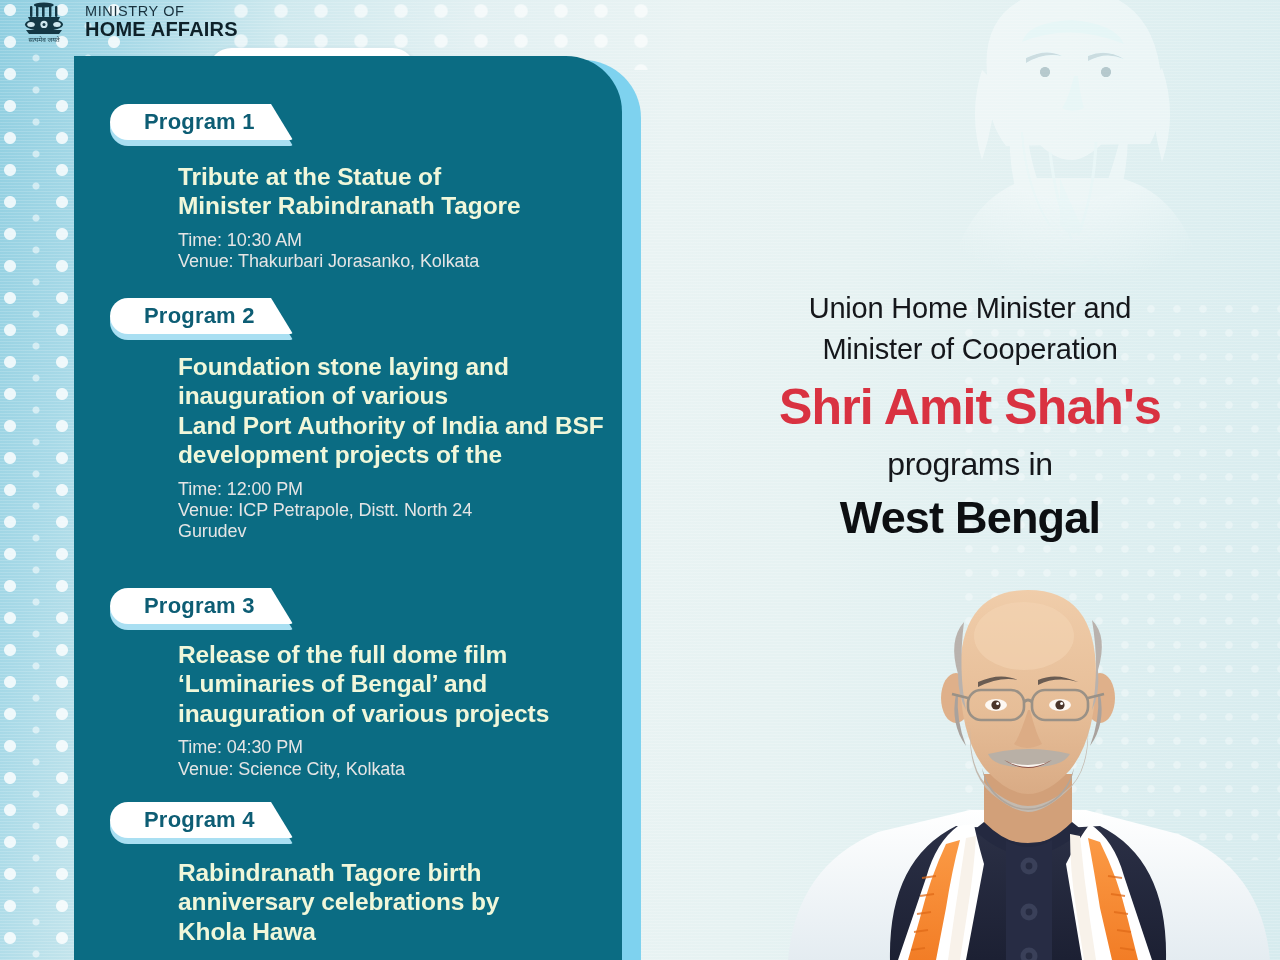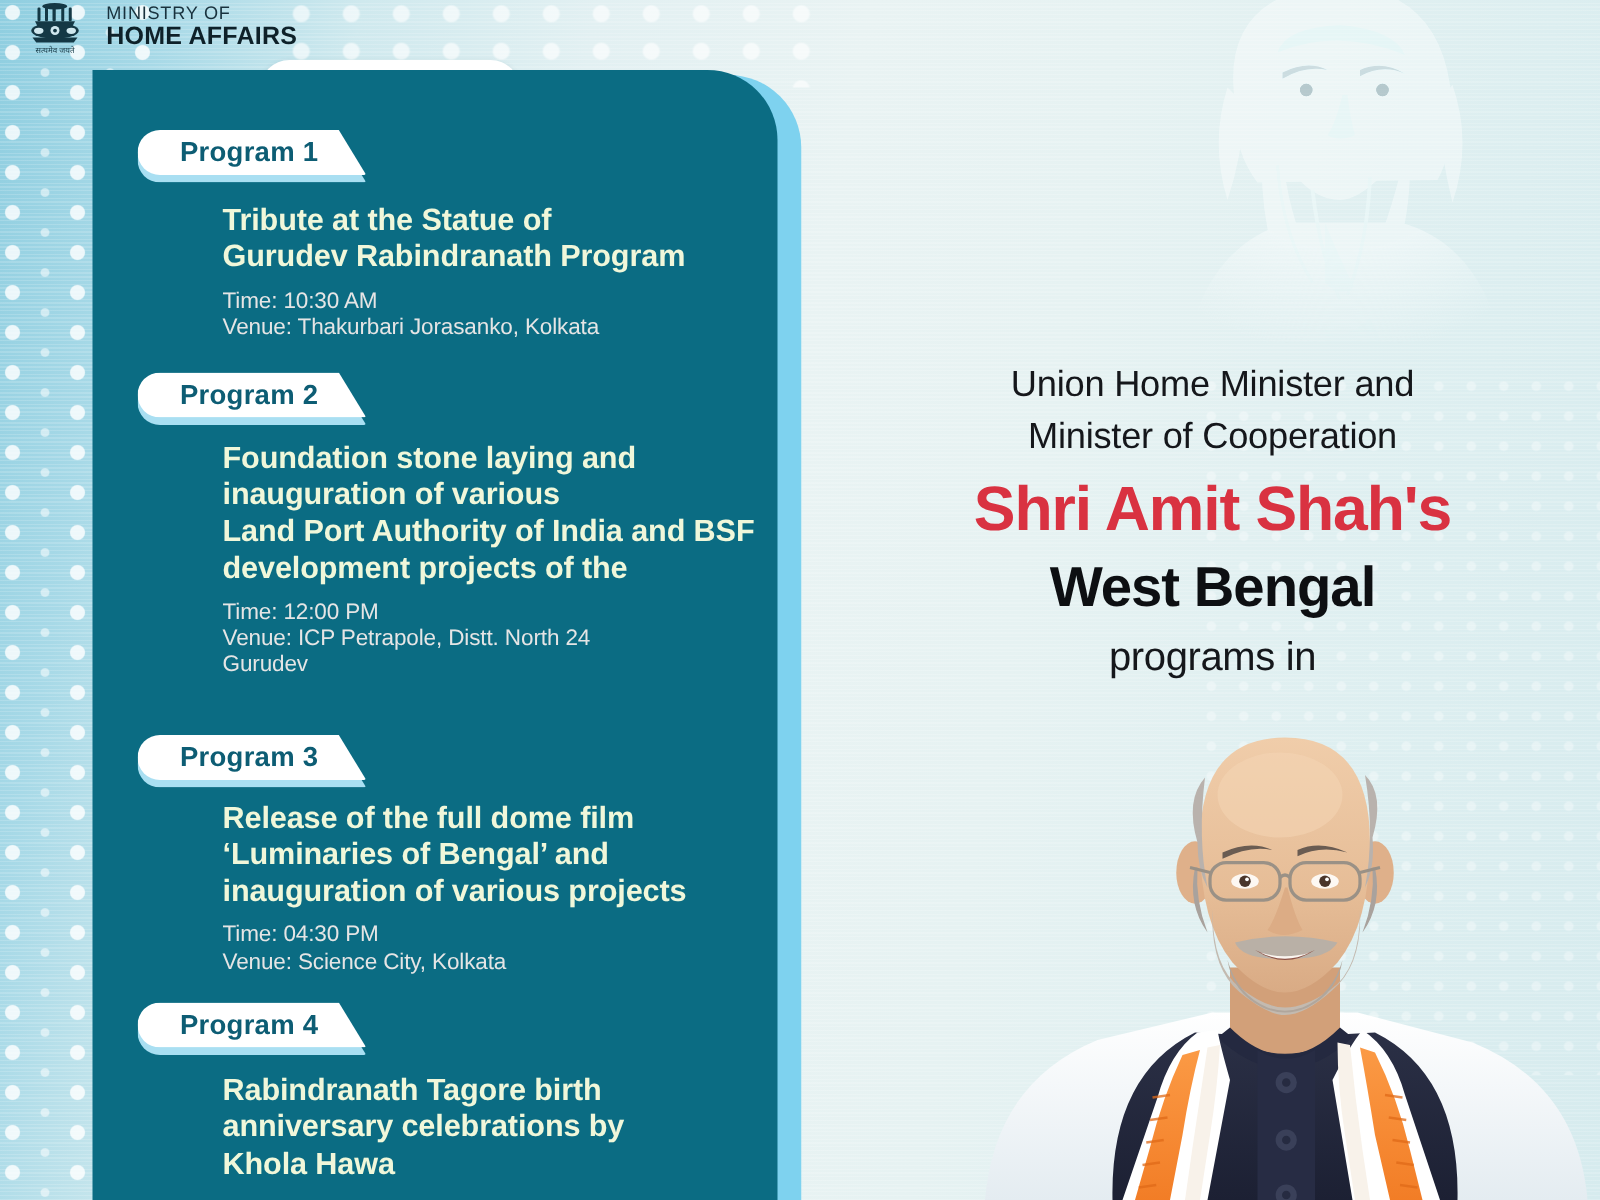--- a/index.html
+++ b/index.html
@@ -232,21 +232,21 @@
   <div id="panel-shadow"></div>
   <div id="panel">
     <div id="panel-inner">
         <div class="prog-pill-shadow" style="top: 54px; width: 183px;"></div>
         <div class="prog-pill" style="top: 48px; width: 183px;">
           <span>Program 1</span>
         </div>
         <div class="prog-body" style="top: 106px;">
           <div class="prog-title">
             <div>Tribute at the Statue of</div>
-            <div>Gurudev Rabindranath Program</div>
+            <div>Minister Rabindranath Tagore</div>
           </div>
           <div class="prog-meta">
             <div>Time: 10:30 AM</div>
             <div>Venue: Thakurbari Jorasanko, Kolkata</div>
           </div>
         </div>
         <div class="prog-pill-shadow" style="top: 248px; width: 183px;"></div>
         <div class="prog-pill" style="top: 242px; width: 183px;">
           <span>Program 2</span>
         </div>
@@ -289,22 +289,22 @@
             <div>Khola Hawa</div>
           </div>
         </div>
       </div>
   </div>
 
   <div id="headline">
     <div id="hl-l1">Union Home Minister and</div>
     <div id="hl-l2">Minister of Cooperation</div>
     <div id="hl-name">Shri Amit Shah's</div>
+    <div id="hl-l3">programs in</div>
     <div id="hl-state">West Bengal</div>
-    <div id="hl-l3">programs in</div>
   </div>
 
   <svg id="shah" viewBox="0 0 516 382">
     <defs>
       <linearGradient id="skin" x1="0" y1="0" x2="0" y2="1">
         <stop offset="0%" stop-color="#f0cdaa"></stop>
         <stop offset="60%" stop-color="#e6bd97"></stop>
         <stop offset="100%" stop-color="#d9ab85"></stop>
       </linearGradient>
       <linearGradient id="vest" x1="0" y1="0" x2="0" y2="1">

